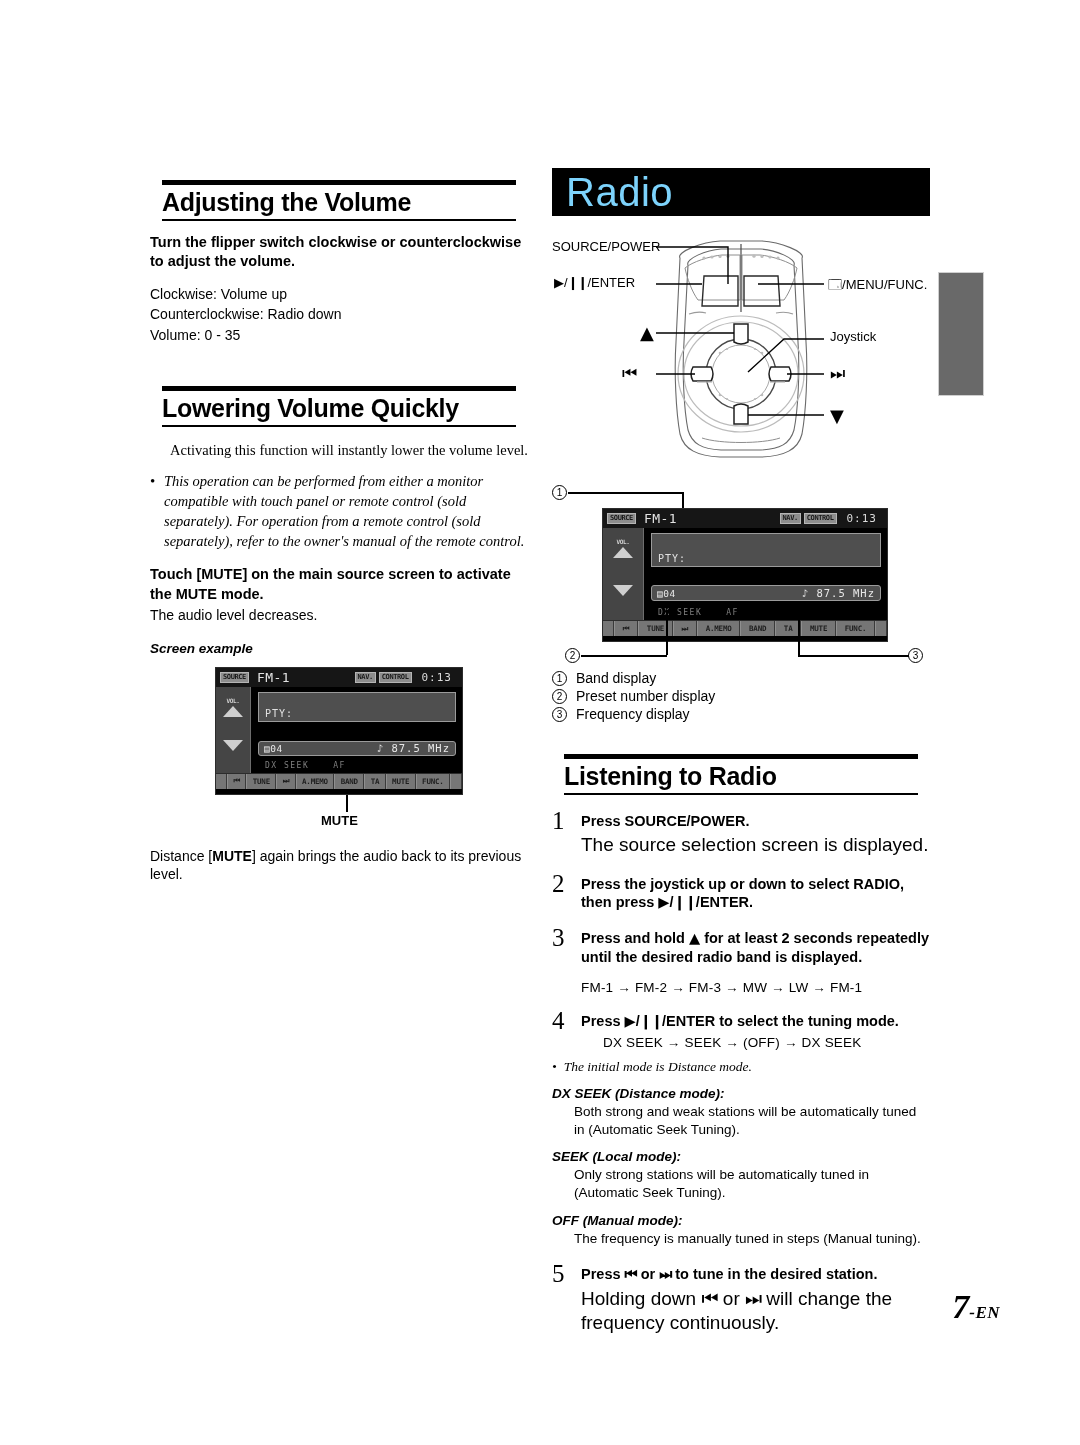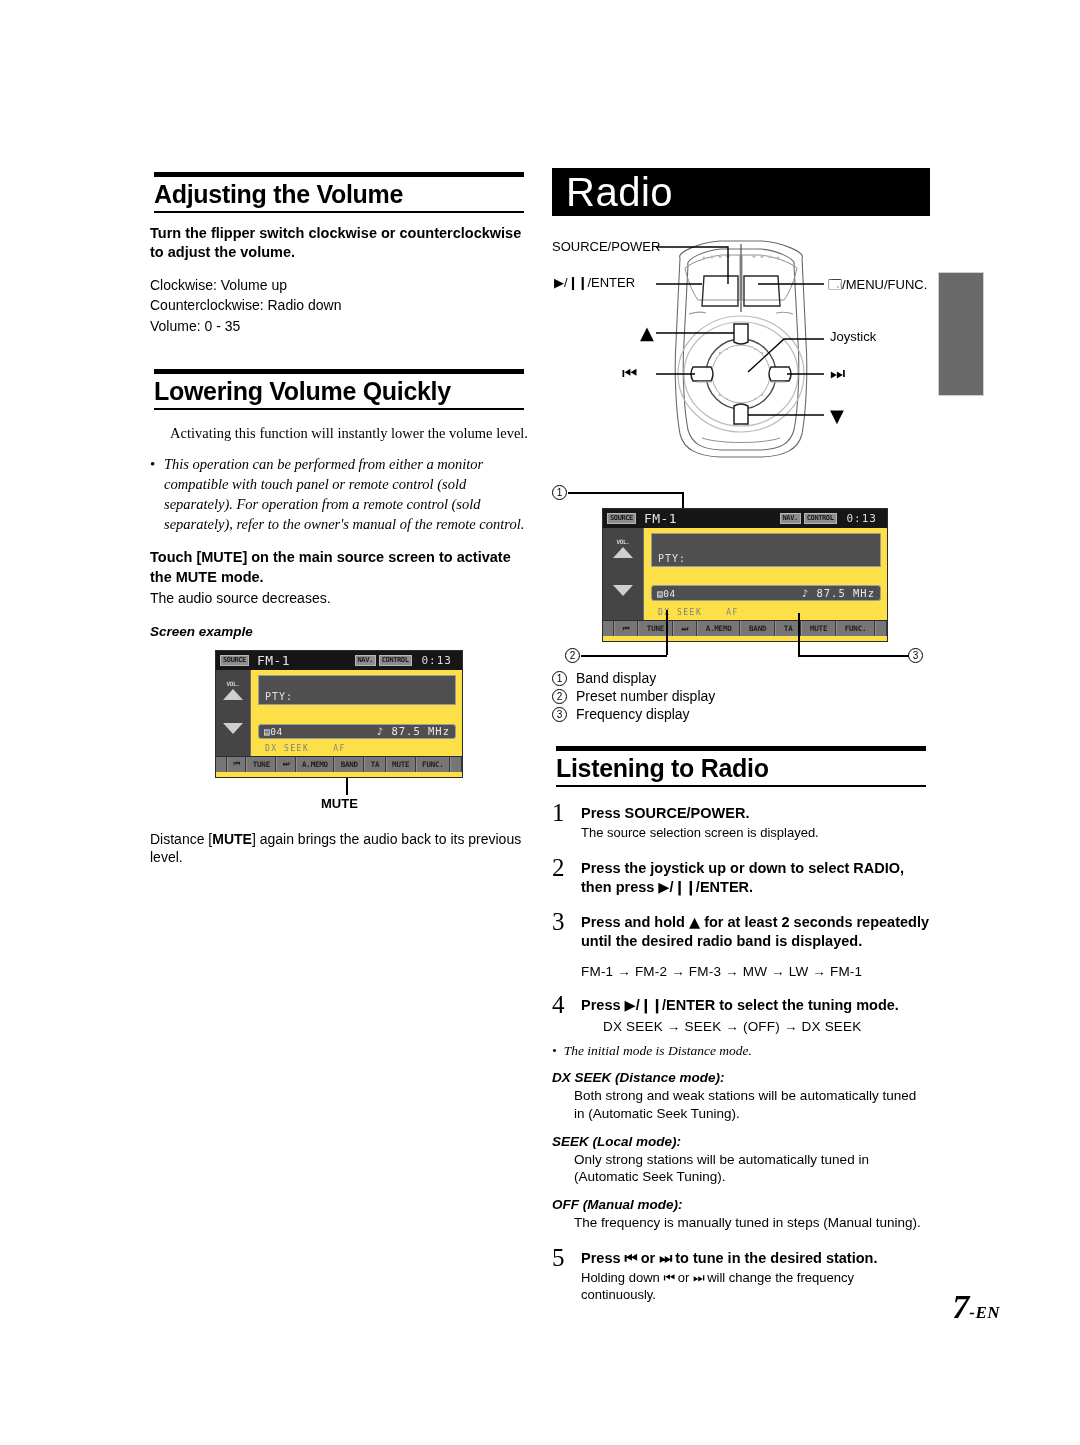--- a/index.html
+++ b/index.html
@@ -39,27 +39,27 @@
   
   .sec-head {
     font-family: "Liberation Sans", sans-serif;
     font-weight: bold;
     font-size: 25px;
     letter-spacing: -0.3px;
     line-height: 1.08;
     padding: 4px 0 3px 0;
     border-top: 5px solid #000;
     border-bottom: 2px solid #000;
-    margin: 4px;
+    margin: 12px;
   }
 
   
   .title-bar {
     background: #000;
-    color: #ffffff;
+    color: #7dd3fc;
     height: 48px;
     line-height: 48px;
     padding-left: 14px;
     font-size: 40px;
     font-weight: 500;
     letter-spacing: 0.5px;
     font-family: "Liberation Sans", sans-serif;
   }
 
   
@@ -111,21 +111,21 @@
     font-size: 13.5px;
     margin: 16px 0 0 0;
   }
   .kb {
     font-weight: bold;
   }
 
   
   .lcd {
     position: relative;
-    background: #fde047;
+    background: #000000;
     border: 1px solid #2c2c2c;
     box-sizing: border-box;
     font-family: "DejaVu Sans Mono", monospace;
     color: #e8e8e8;
   }
   .lcd-top {
     height: 19px;
     background: #161616;
     display: flex;
     align-items: center;
@@ -345,21 +345,21 @@
     font-weight: normal;
   }
   .step-body { flex: 1 1 auto; }
   .step-t {
     font-weight: bold;
     font-size: 14.5px;
     line-height: 1.3;
     margin: 3px 0 0 0;
   }
   .step-d {
-    font-size: 13px;
+    font-size: 19px;
     line-height: 1.3;
     margin: 2px 0 0 0;
   }
   .flow {
     font-size: 13.5px;
     margin: 13px 0 0 0;
     letter-spacing: 0.2px;
   }
   .flow2 {
     font-size: 13.5px;
@@ -440,21 +440,21 @@
 
     <div class="bullet-row">
       <div class="bullet-dot">•</div>
       <div class="bullet-txt b-ital">This operation can be performed from either a monitor compatible with touch panel or remote control (sold separately). For operation from a remote control (sold separately), refer to the owner's manual of the remote control.</div>
     </div>
 
     <p class="b-bold" style="margin-top:14px">
       <span>Touch [</span><span class="kb">MUTE</span><span>] on the main source screen to activate the MUTE mode.</span>
     </p>
 
-    <p class="b-plain">The audio source decreases.</p>
+    <p class="b-plain">The audio level decreases.</p>
 
     <p class="screen-example-lbl">Screen example</p>
 
     <div class="lcd" style="width:248px;height:128px;margin:11px 0 0 65px;">
       <div class="lcd-top">
         <span class="lcd-chip">SOURCE</span>
         <span class="lcd-band">FM-1</span>
         <span class="lcd-top-right">
           <span class="lcd-chip">NAV.</span>
           <span class="lcd-chip">CONTROL</span>

